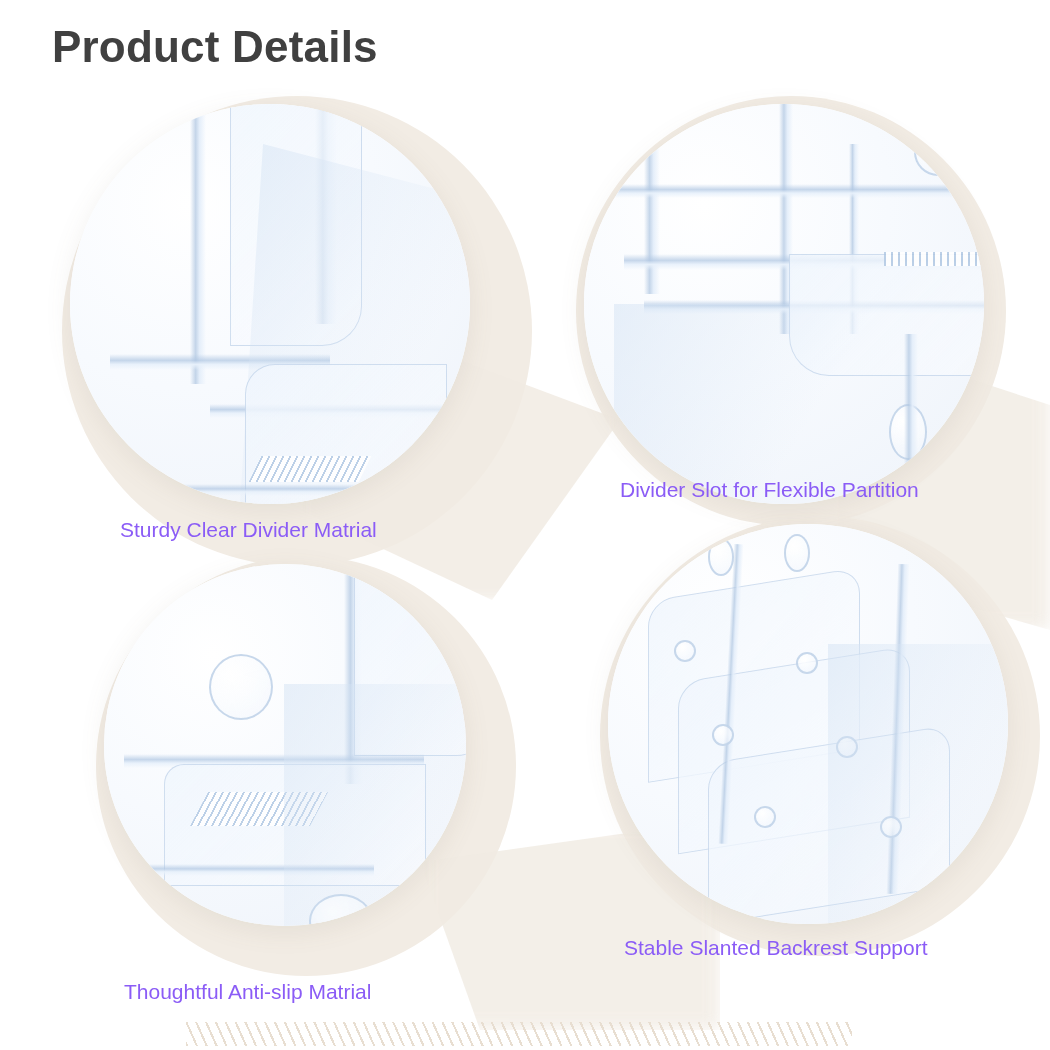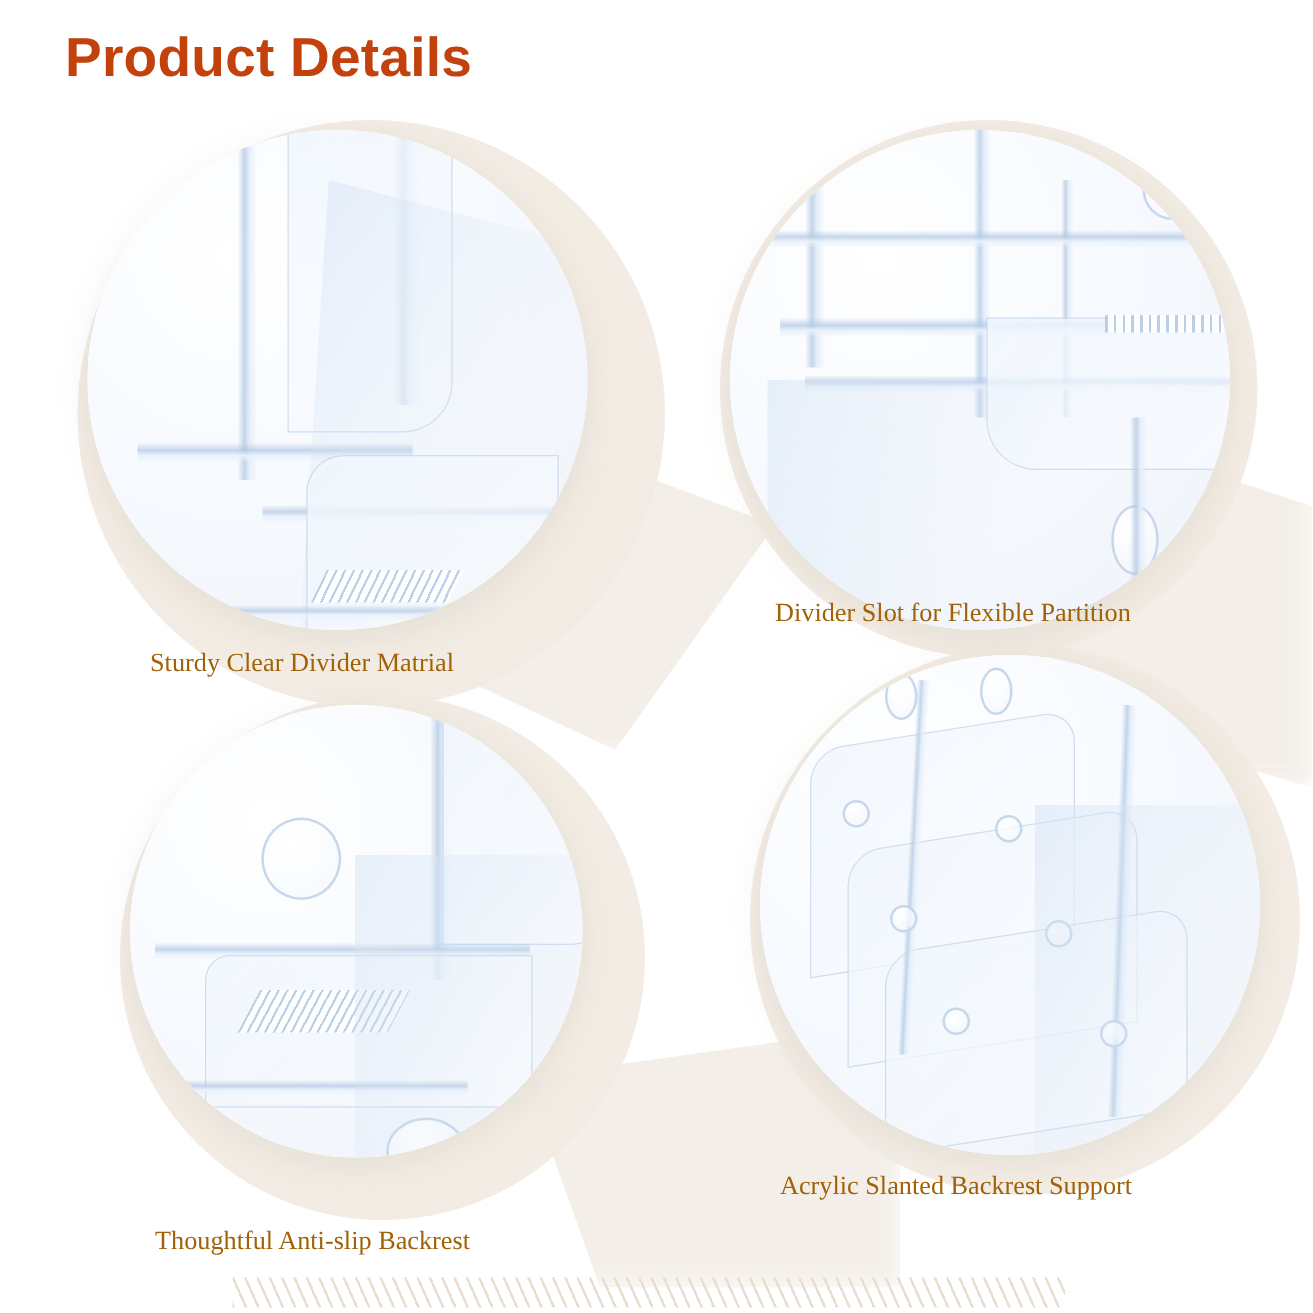--- a/index.html
+++ b/index.html
@@ -15,21 +15,21 @@
     position: relative;
   }
 
   
   .page-title {
     position: absolute;
     left: 52px;
     top: 22px;
     font-size: 44px;
     font-weight: bold;
-    color: #c2410c;
+    color: #404040;
     letter-spacing: 0.2px;
     font-family: "Liberation Sans", sans-serif;
   }
 
   
   .beige-blob {
     position: absolute;
     background: #f2ece4;
     border-radius: 50%;
     z-index: 0;
@@ -137,23 +137,23 @@
   }
   .shade {
     position: absolute;
     background: linear-gradient(120deg, rgba(214,228,244,0.55), rgba(255,255,255,0) 70%);
   }
 
   
   .caption {
     position: absolute;
     z-index: 3;
-    color: #a16207;
+    color: #8b5cf6;
     font-size: 21px;
-    font-family: Liberation Serif, serif;
+    font-family: Liberation Sans, sans-serif;
     white-space: nowrap;
   }
   .c1 { left: 120px; top: 518px; }
   .c2 { left: 620px; top: 478px; }
   .c3 { left: 124px; top: 980px; }
   .c4 { left: 624px; top: 936px; }
 </style>
 </head>
 <body>
 
@@ -222,16 +222,16 @@
   <div class="hole" style="left:188px; top:128px; width:18px; height:18px;"></div>
   <div class="hole" style="left:104px; top:200px; width:18px; height:18px;"></div>
   <div class="hole" style="left:228px; top:212px; width:18px; height:18px;"></div>
   <div class="hole" style="left:146px; top:282px; width:18px; height:18px;"></div>
   <div class="hole" style="left:272px; top:292px; width:18px; height:18px;"></div>
   <div class="shade" style="left:220px; top:120px; width:190px; height:280px;"></div>
 </div>
 
 <div class="caption c1">Sturdy Clear Divider Matrial</div>
 <div class="caption c2">Divider Slot for Flexible Partition</div>
-<div class="caption c3">Thoughtful Anti-slip Backrest</div>
-<div class="caption c4">Acrylic Slanted Backrest Support</div>
+<div class="caption c3">Thoughtful Anti-slip Matrial</div>
+<div class="caption c4">Stable Slanted Backrest Support</div>
 
 <div class="hatch-strip"></div>
 
 </body></html>

